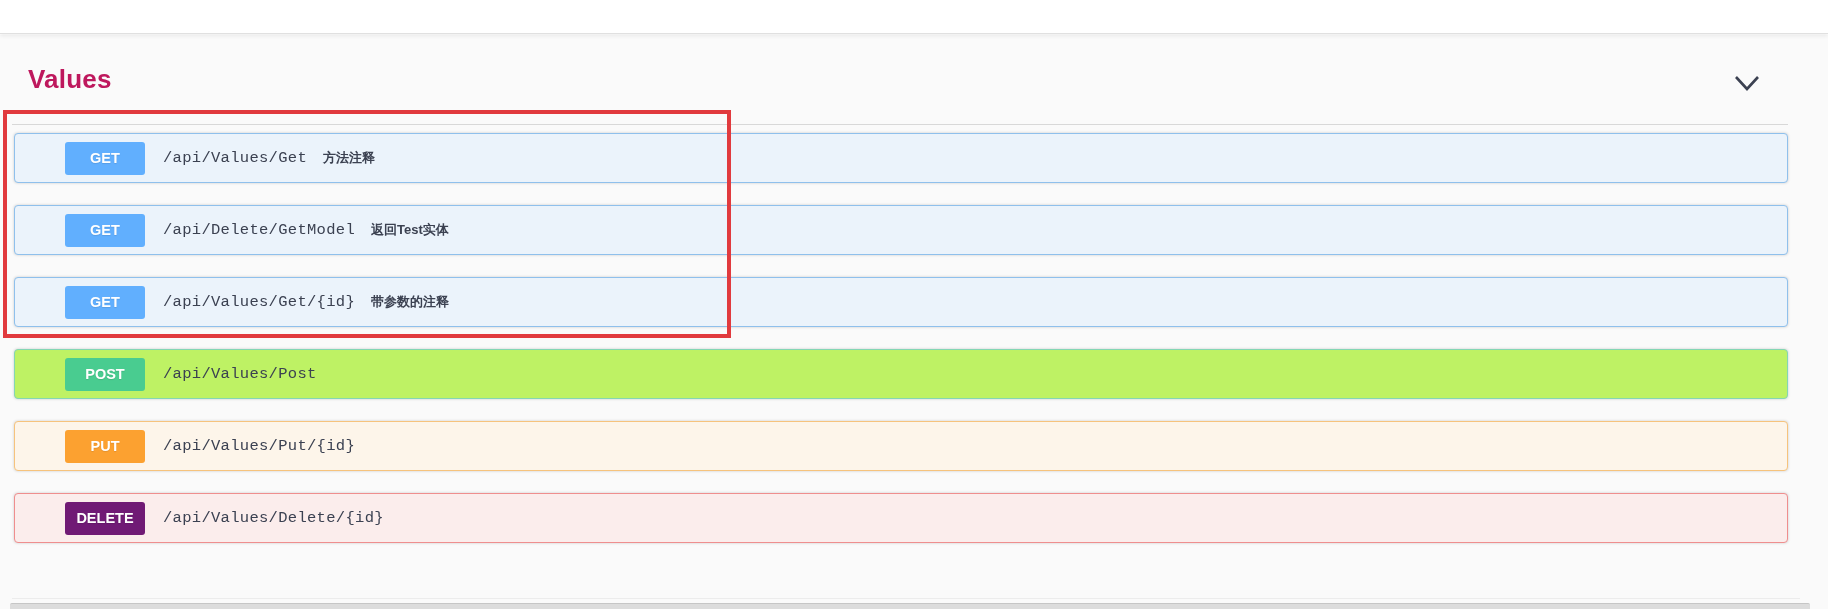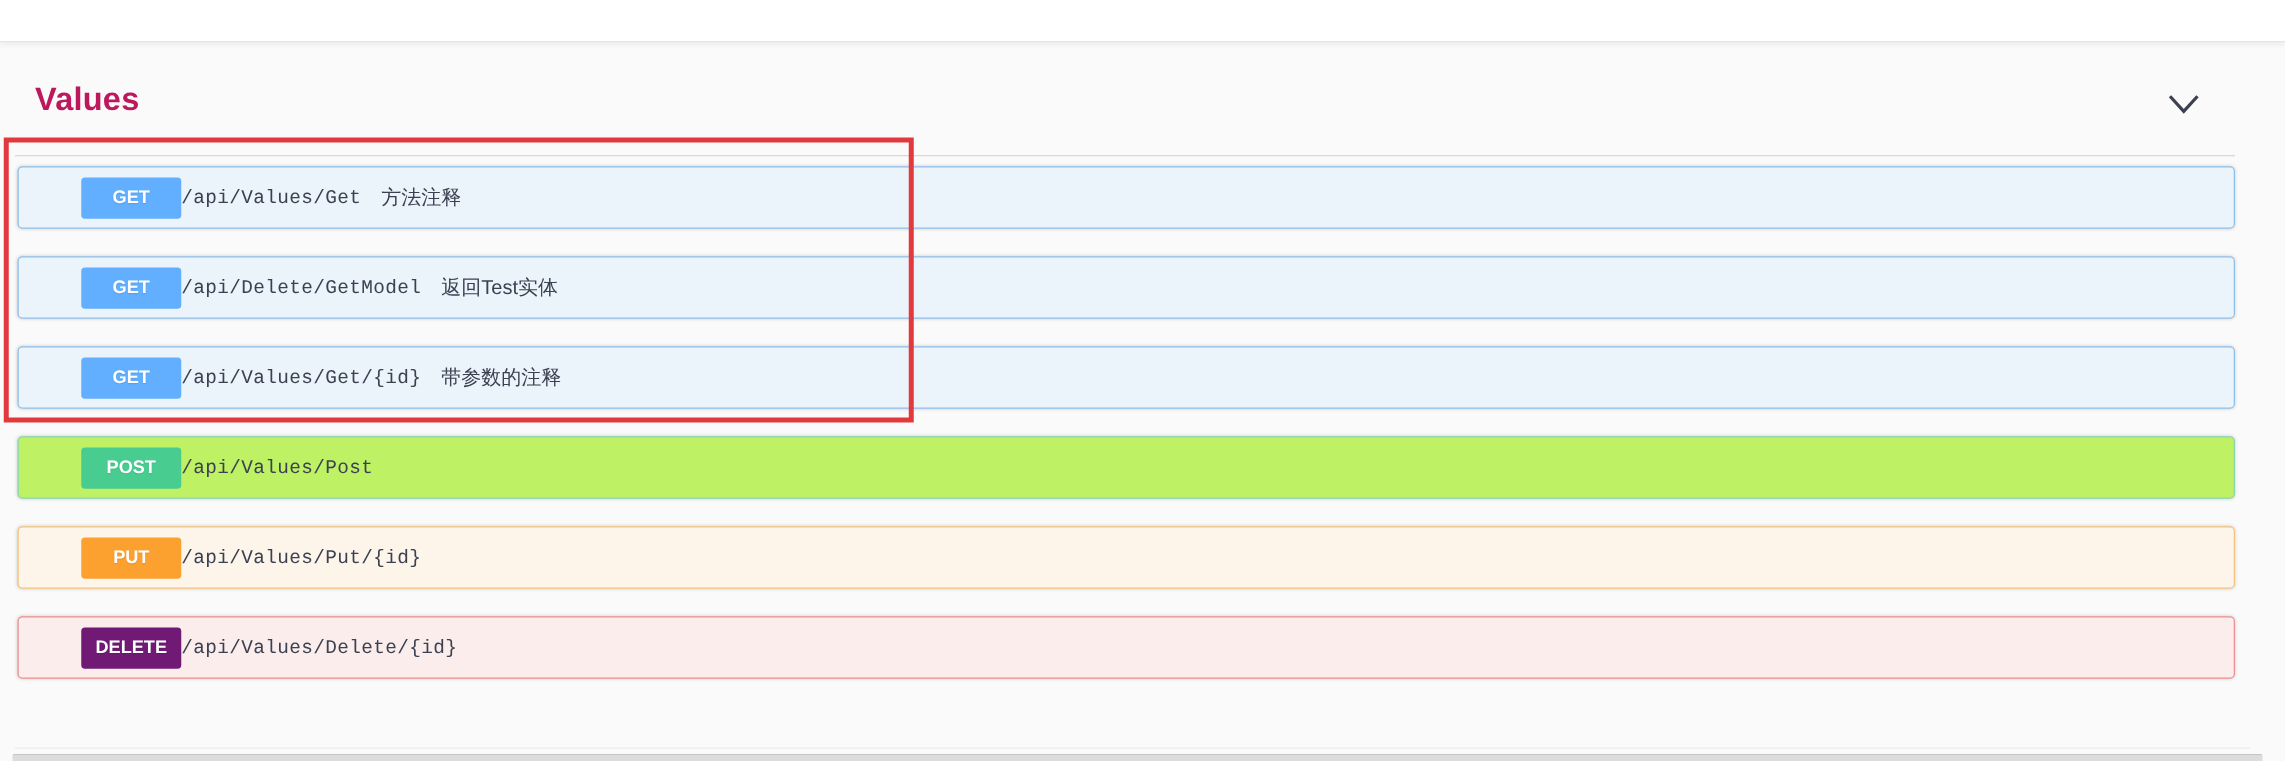--- a/index.html
+++ b/index.html
@@ -60,28 +60,30 @@
   }
   .opblock .badge {
     min-width: 80px; height: 33px; margin-left: 6px;
     display: inline-flex; align-items: center; justify-content: center;
     border-radius: 3px;
     color: #ffffff; font-weight: bold; font-size: 14.5px;
     font-family: "Liberation Sans", sans-serif;
     text-shadow: 0 1px 1px rgba(0,0,0,0.1);
   }
   .opblock .path {
+    margin-left: 18px;
     font-family: "Liberation Mono", "DejaVu Sans Mono", monospace;
     font-size: 15.5px; color: #3b4151;
     letter-spacing: 0.3px;
   }
   .opblock .desc {
     margin-left: 16px;
-    font-size: 16px; color: #3b4151;
+    font-size: 13px; color: #3b4151;
     font-family: "Liberation Sans", "DejaVu Sans", sans-serif;
+    font-weight: bold;
   }
 
   .opblock-get    { background: #ebf3fb; border-color: #8fc0ec; }
   .opblock-get    .badge { background: #61affe; }
   .opblock-post   { background: #bef264; border-color: #84d6b4; }
   .opblock-post   .badge { background: #49cc90; }
   .opblock-put    { background: #fdf5ea; border-color: #f6c37d; }
   .opblock-put    .badge { background: #fca130; }
   .opblock-delete { background: #fbedec; border-color: #ef8e8e; }
   .opblock-delete .badge { background: #701a75; }

